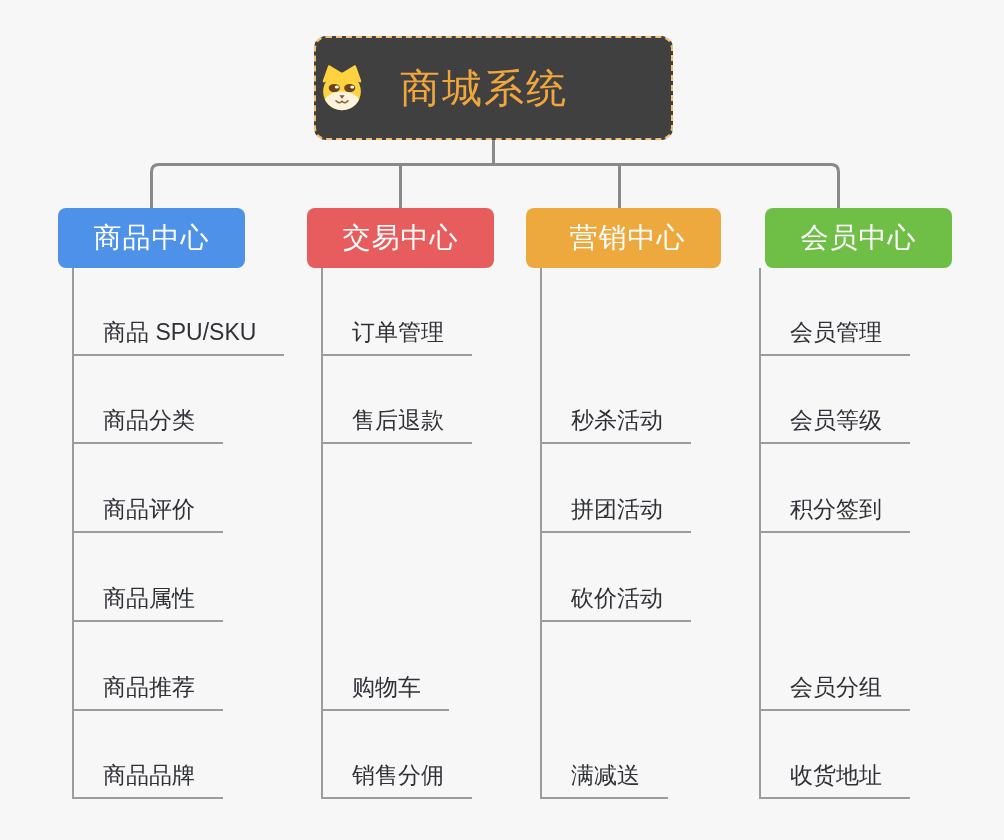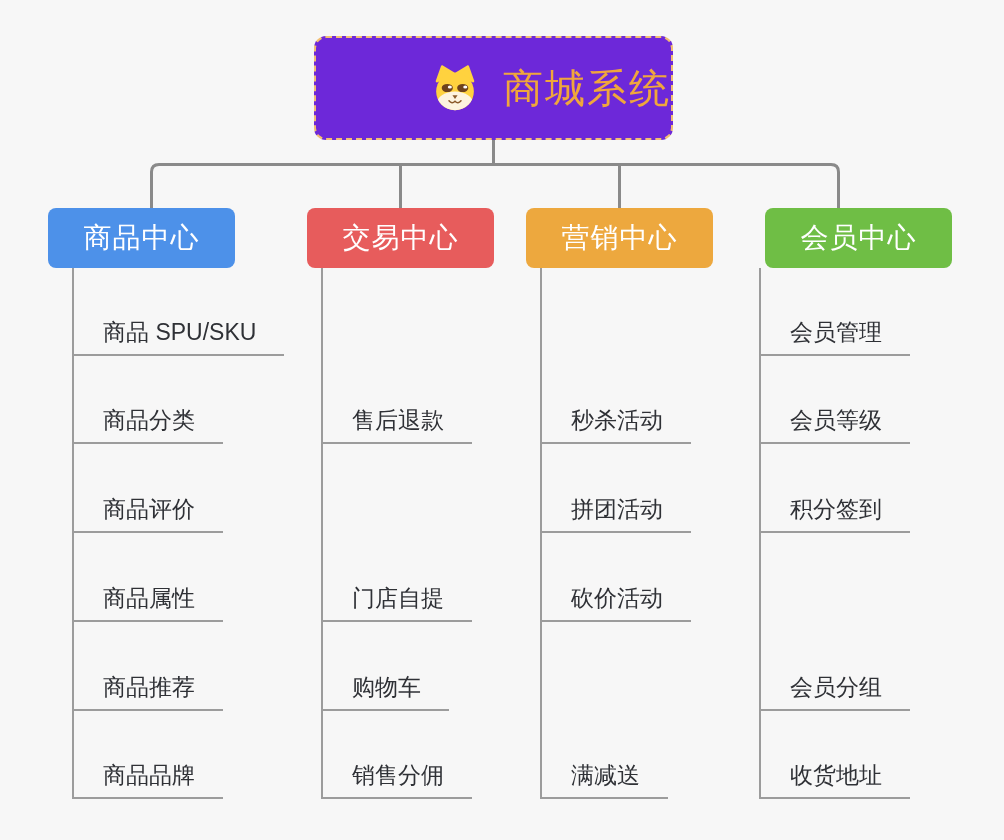--- a/index.html
+++ b/index.html
@@ -10,47 +10,47 @@
     position: relative;
     overflow: hidden;
   }
   .canvas { position: absolute; inset: 0; }
   svg.connectors { position: absolute; left: 0; top: 0; pointer-events: none; }
 
   .root-node {
     position: absolute;
     left: 314px; top: 36px;
     width: 359px; height: 104px;
-    background: #6d28d9;
+    background: #404040;
     border: 2px dashed #F2BE72;
     border-radius: 12px;
     box-sizing: border-box;
-    display: flex; align-items: center; justify-content: flex-end;
-    gap: 22px;
+    display: flex; align-items: center; justify-content: flex-start;
+    gap: 32px;
   }
   .root-title {
     font-size: 40px;
     letter-spacing: 2px;
     color: #F0A63C;
     white-space: nowrap;
   }
   .dog { width: 52px; height: 48px; display: inline-block; }
 
   .branch {
     position: absolute;
     top: 208px;
     width: 187px; height: 60px;
     border-radius: 8px;
     display: flex; align-items: center; justify-content: center;
     color: #FFFFFF;
     font-size: 28px;
     letter-spacing: 1px;
     cursor: default;
   }
-  .branch.c0 { left: 48px; }
+  .branch.c0 { left: 58px; }
   .branch.c1 { left: 307px; }
   .branch.c2 { left: 526px; }
   .branch.c3 { left: 745px; }
 
   .item {
     position: absolute;
     display: inline-block;
     white-space: nowrap;
     font-size: 23px;
     line-height: 32px;
@@ -99,36 +99,36 @@
     </span>
     <span class="root-title">商城系统</span>
   </div>
 
   <div class="branch c0" style="background: rgb(77, 145, 233);">
     <span>商品中心</span>
   </div>
   <div class="branch c1" style="background: rgb(231, 92, 92);">
     <span>交易中心</span>
   </div>
-  <div class="branch c2" style="background: rgb(237, 168, 62);">
+  <div class="branch c2" style="background: rgb(237, 168, 62); padding-left: 8px;">
     <span>营销中心</span>
   </div>
   <div class="branch c3" style="background: rgb(111, 190, 69); margin-left: 20px;">
     <span>会员中心</span>
   </div>
 
   <div class="item" style="left:73px; top:316px">商品 SPU/SKU</div>
   <div class="item" style="left:73px; top:404px">商品分类</div>
   <div class="item" style="left:73px; top:493px">商品评价</div>
   <div class="item" style="left:73px; top:582px">商品属性</div>
   <div class="item" style="left:73px; top:671px">商品推荐</div>
   <div class="item" style="left:73px; top:759px">商品品牌</div>
 
+  <div class="item" style="left:322px; top:316px">订单管理</div>
   <div class="item" style="left:322px; top:404px">售后退款</div>
-  <div class="item" style="left:322px; top:582px">门店自提</div>
   <div class="item" style="left:322px; top:671px">购物车</div>
   <div class="item" style="left:322px; top:759px">销售分佣</div>
 
   <div class="item" style="left:541px; top:404px">秒杀活动</div>
   <div class="item" style="left:541px; top:493px">拼团活动</div>
   <div class="item" style="left:541px; top:582px">砍价活动</div>
   <div class="item" style="left:541px; top:759px">满减送</div>
 
   <div class="item" style="left:760px; top:316px">会员管理</div>
   <div class="item" style="left:760px; top:404px">会员等级</div>

